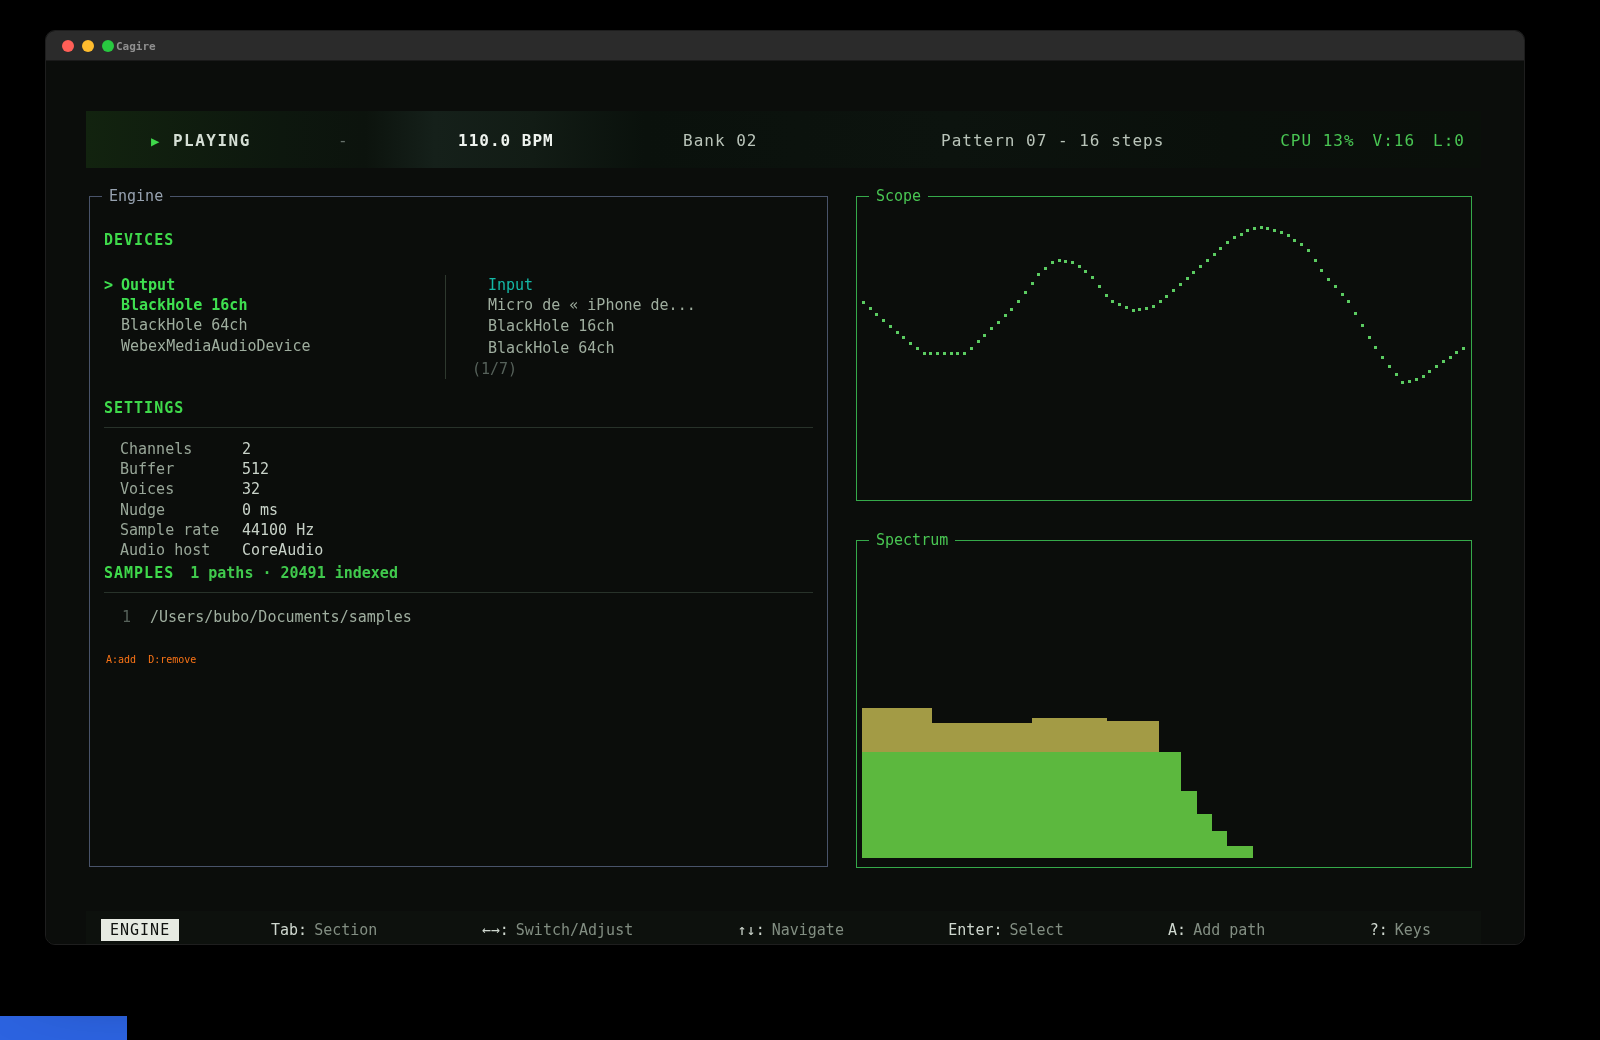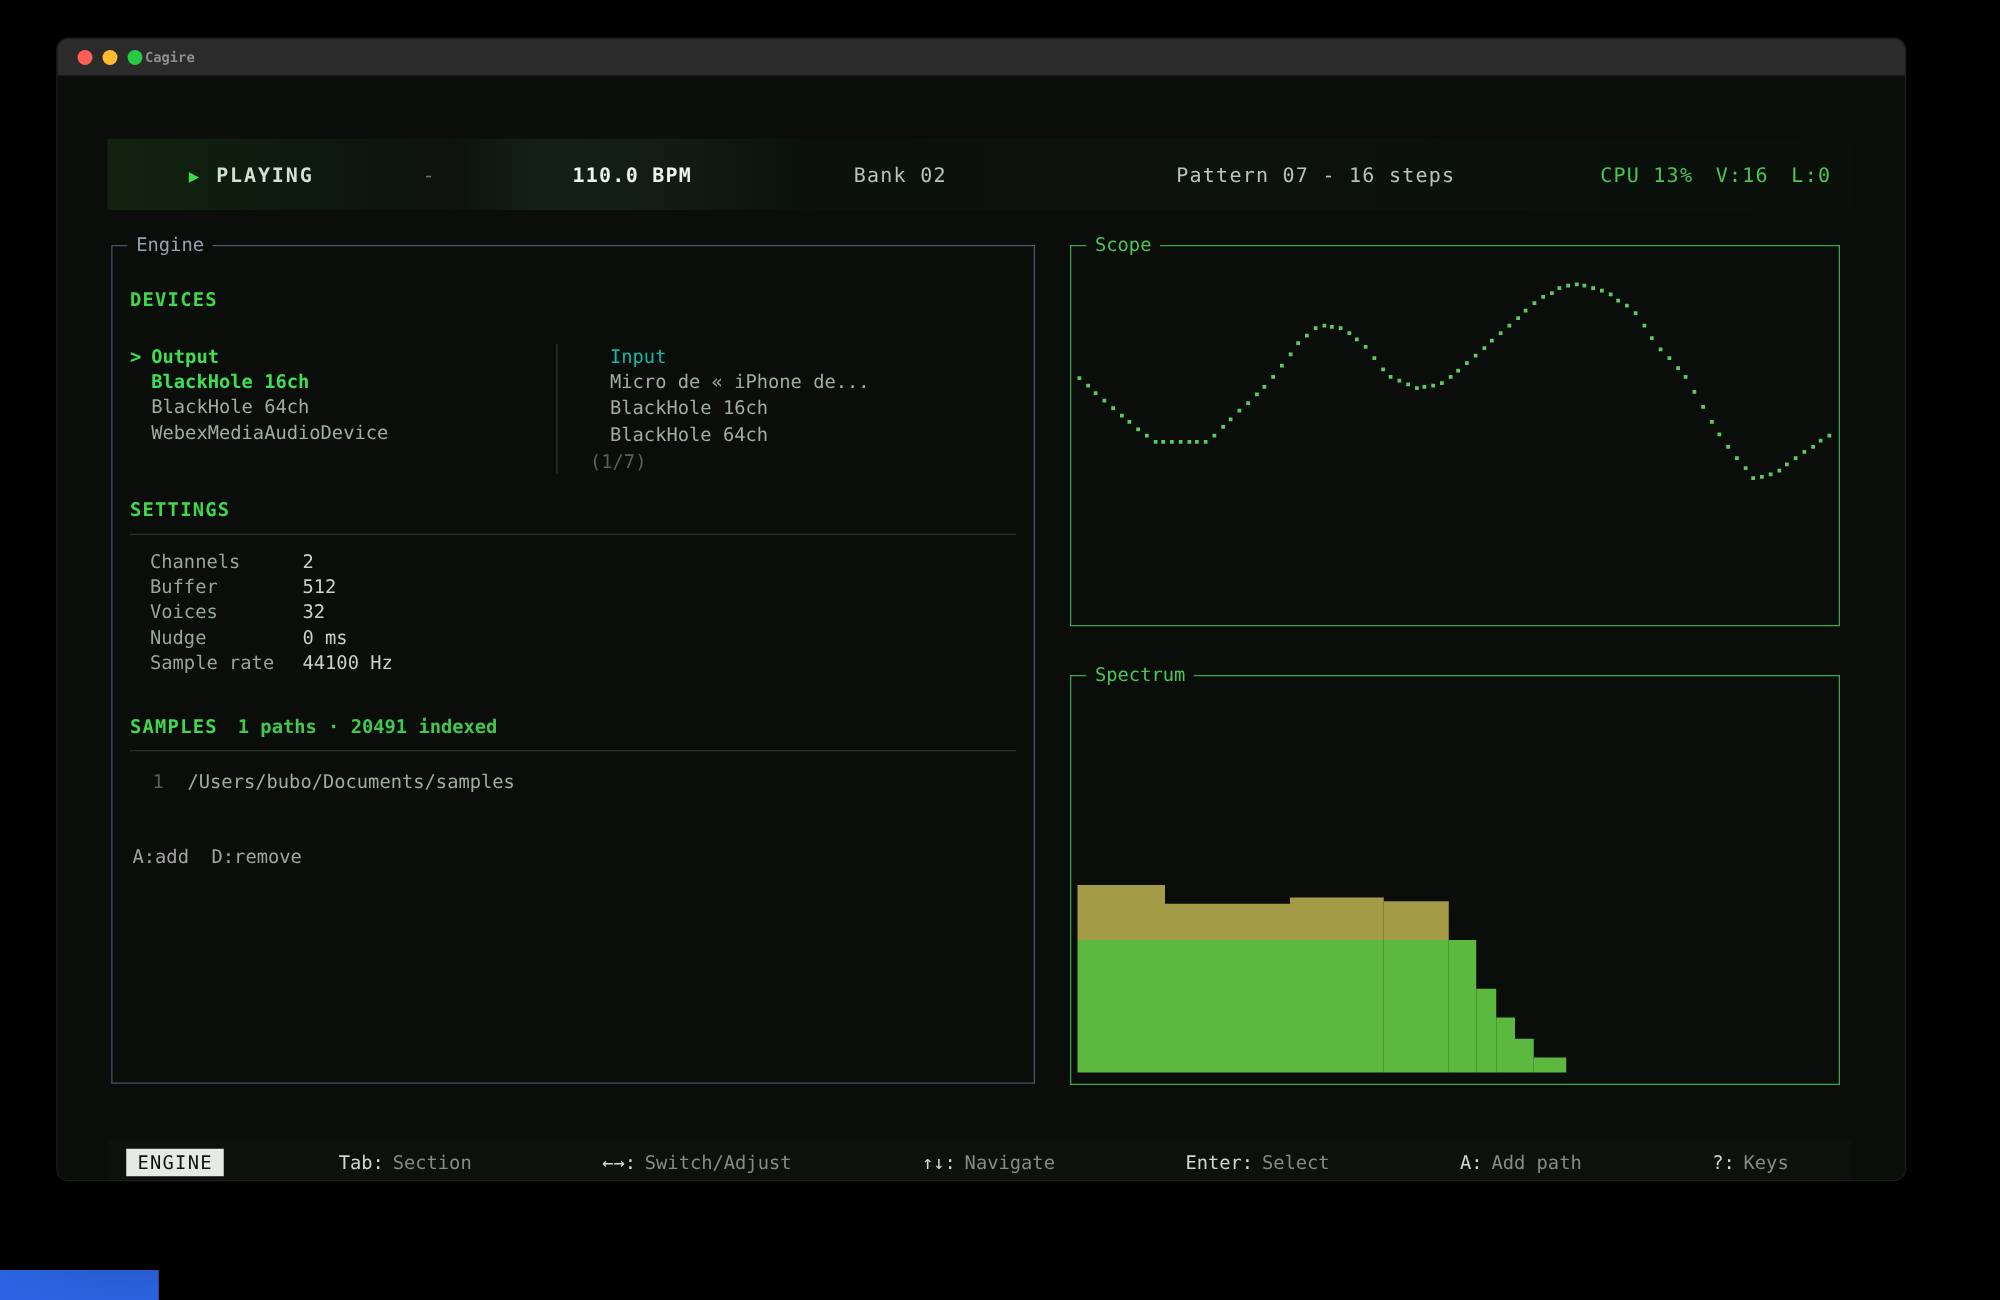--- a/index.html
+++ b/index.html
@@ -68,27 +68,27 @@
   .dev-suffix { color:#43b34a; margin-left:8px; font-size:12px; }
   .pager { color:#56615a; margin-top:0; line-height:20.2px; }
 
   .settings-heading { margin-top:20px; }
   .sep { border:0; border-top:1px solid #28322a; margin-top:10px; }
   .settings-rows { margin-top:11px; line-height:20.2px; font-size:15px; padding-left:16px; }
   .set-row { display:flex; }
   .set-label { width:122px; color:#98a698; }
   .set-value { color:#c8d2c8; }
 
-  .samples-head { margin-top:32px; display:flex; gap:16px; align-items:baseline; }
+  .samples-head { margin-top:4px; display:flex; gap:16px; align-items:baseline; }
   .samples-summary { color:#40c94d; font-weight:bold; font-size:15px; }
   .path-rows { margin-top:14px; padding-left:18px; font-size:15px; line-height:20.2px; }
   .path-row { display:flex; }
   .path-index { width:28px; color:#56615a; }
   .path-text { color:#9fae9f; }
-  .samples-hint { margin-top:41px; padding-left:2px; color:#a3a3a3; font-size:15px; white-space:pre; }
+  .samples-hint { margin-top:27px; padding-left:2px; color:#f97316; font-size:10px; white-space:pre; }
 
   
   .scope-canvas { position:absolute; left:4px; right:4px; top:12px; bottom:8px; }
   .dot { position:absolute; width:3px; height:3px; }
 
   
   .spectrum-canvas { position:absolute; left:5px; right:5px; top:20px; bottom:9px;
                      display:flex; align-items:flex-end; }
   .spec-col { position:relative; height:100%; }
   .spec-green, .spec-olive { position:absolute; left:0; right:0; }
@@ -209,20 +209,24 @@
             <div class="set-row">
               <span class="set-label">Nudge</span>
               <span class="set-value">0 ms</span>
             </div>
 
             <div class="set-row">
               <span class="set-label">Sample rate</span>
               <span class="set-value">44100 Hz</span>
             </div>
 
+            <div class="set-row">
+              <span class="set-label">Audio host</span>
+              <span class="set-value">CoreAudio</span>
+            </div>
           </div>
 
         <div class="samples-head">
           <span class="heading">SAMPLES</span>
           <span class="samples-summary">1 paths · 20491 indexed</span>
         </div>
         <hr class="sep">
         <div class="path-rows">
 
             <div class="path-row">

